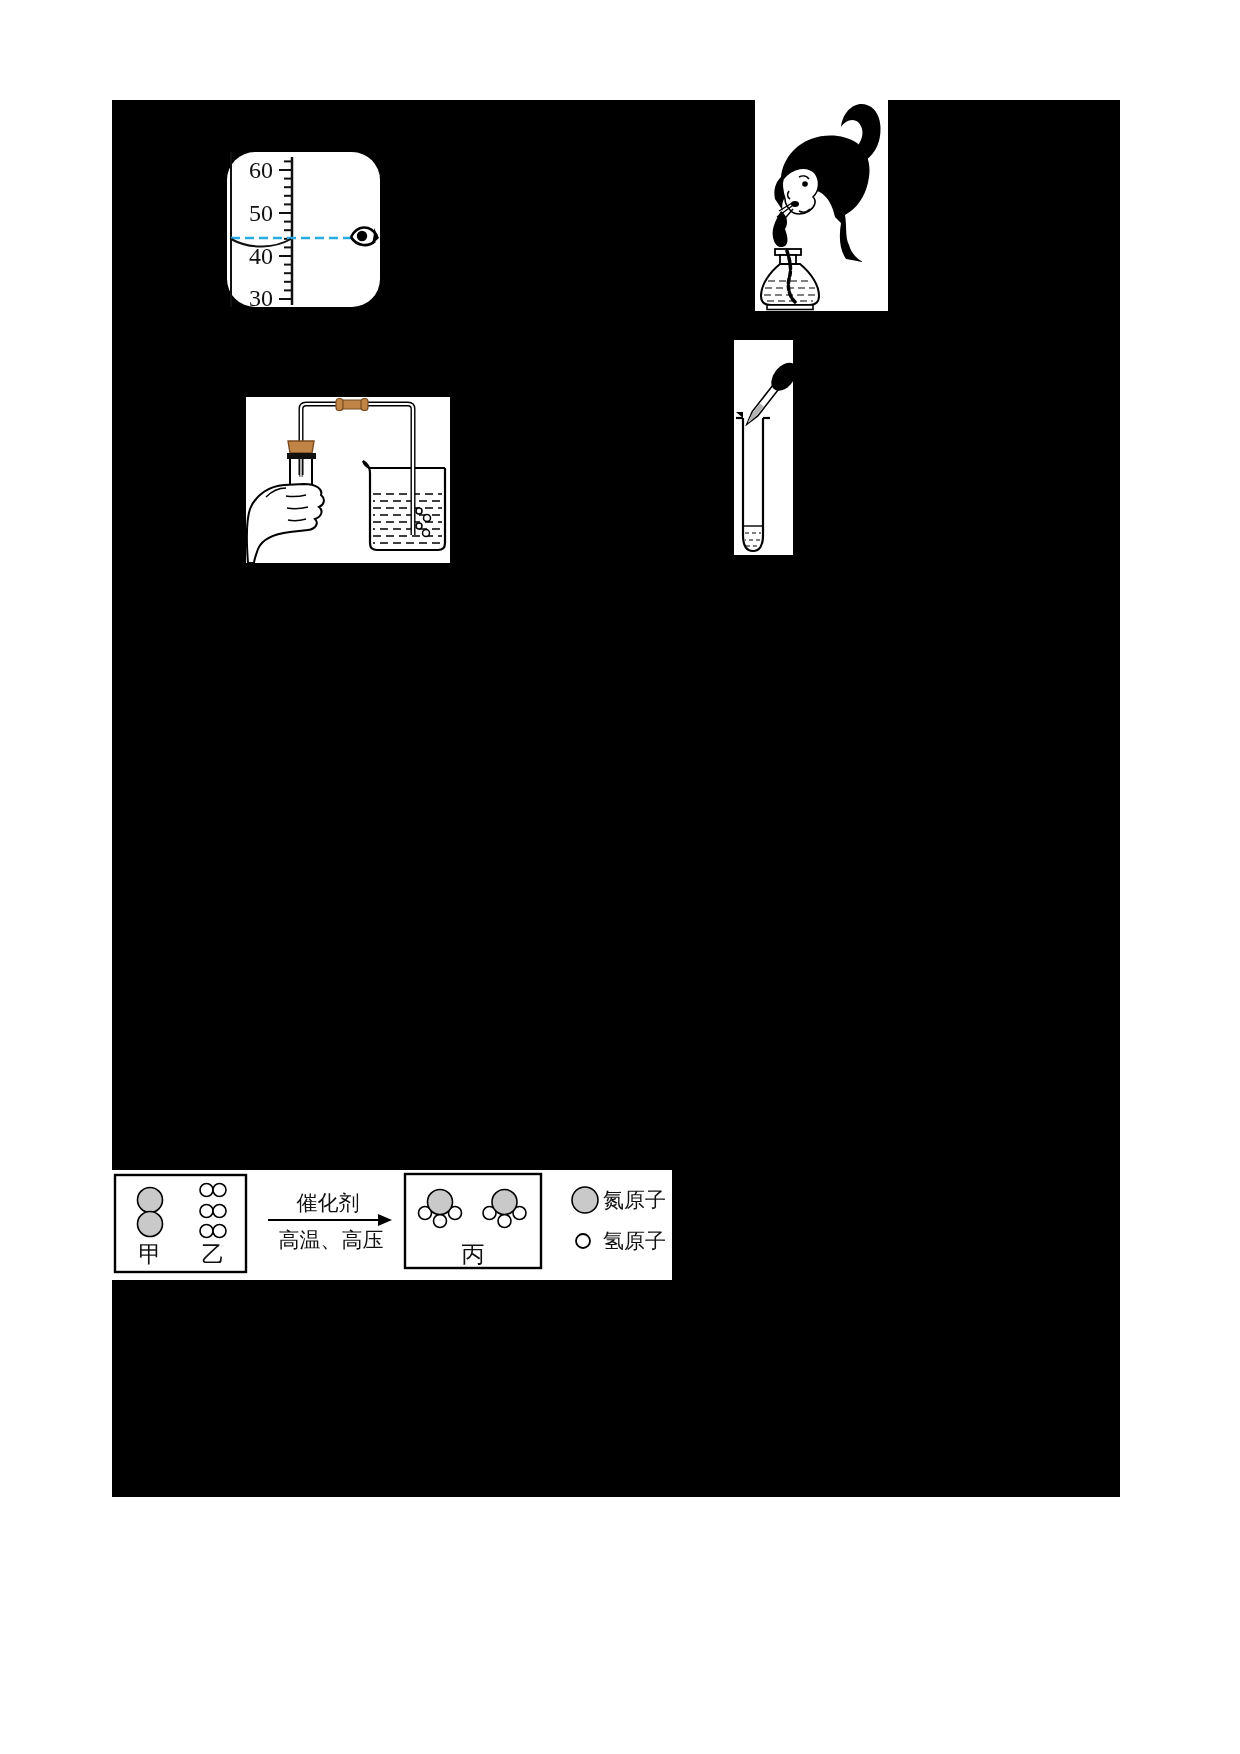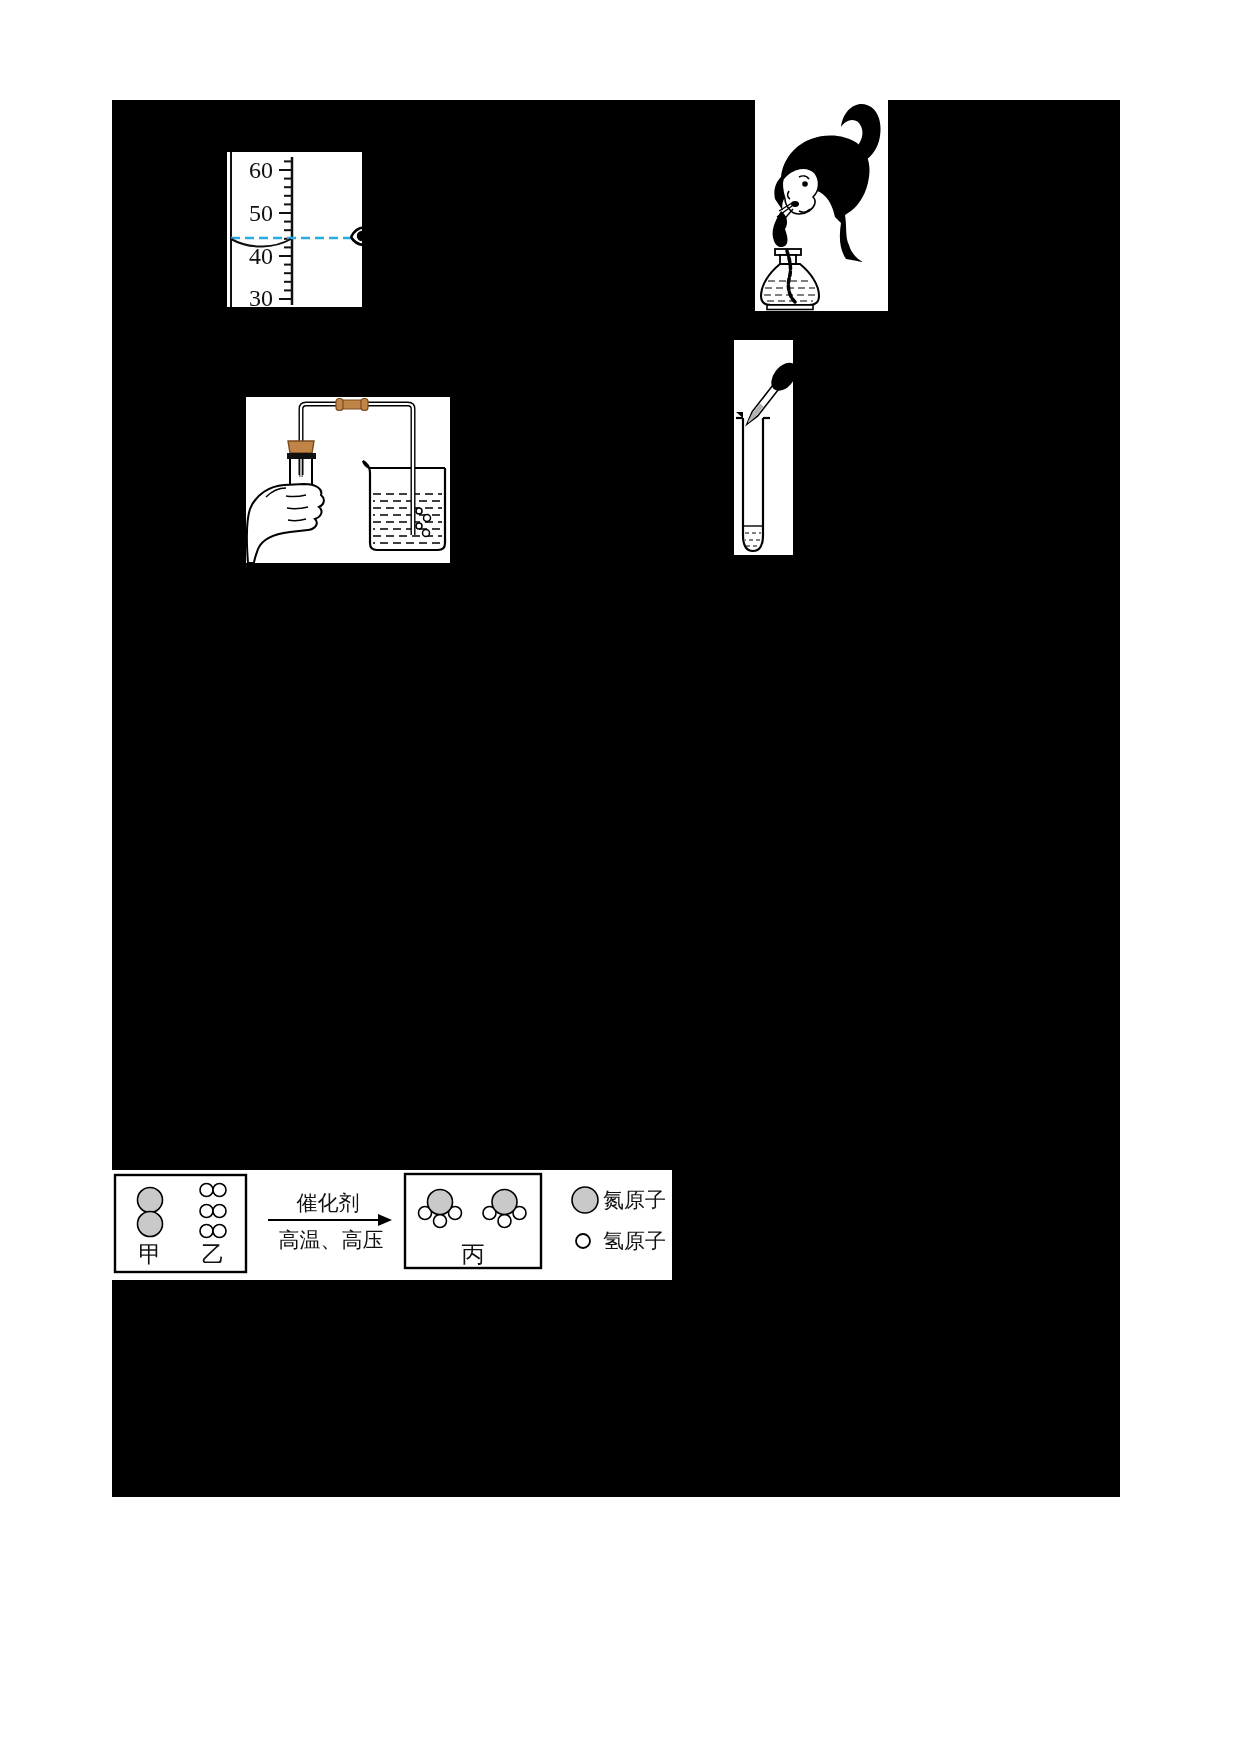--- a/index.html
+++ b/index.html
@@ -13,21 +13,21 @@
   .cn{font-size:21px;}
   .cn-big{font-size:23px;}
 </style>
 </head>
 <body>
 
 <div class="page">
 
   <div class="black-block"></div>
 
-  <div class="panel" style="left:227px;top:152px;width:135px;height:155px;">
+  <div class="panel" style="left:227px;top:152px;width:153px;height:155px;border-radius:28px;">
     <svg width="153" height="155" viewBox="0 0 153 155">
       <g>
         <line x1="4" y1="0" x2="4" y2="155" stroke="#111" stroke-width="2"></line>
         <line x1="65" y1="5" x2="65" y2="153" stroke="#111" stroke-width="2.5"></line>
       </g>
       <g stroke="#111" stroke-width="2">
         <line x1="52" y1="18" x2="65" y2="18"></line>
         <line x1="52" y1="61" x2="65" y2="61"></line>
         <line x1="52" y1="104" x2="65" y2="104"></line>
         <line x1="52" y1="147" x2="65" y2="147"></line>

